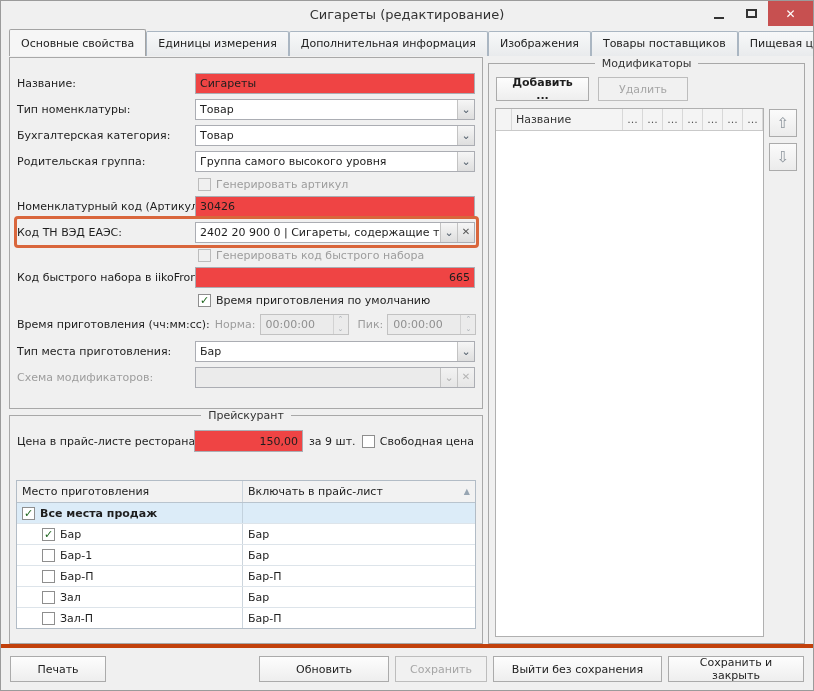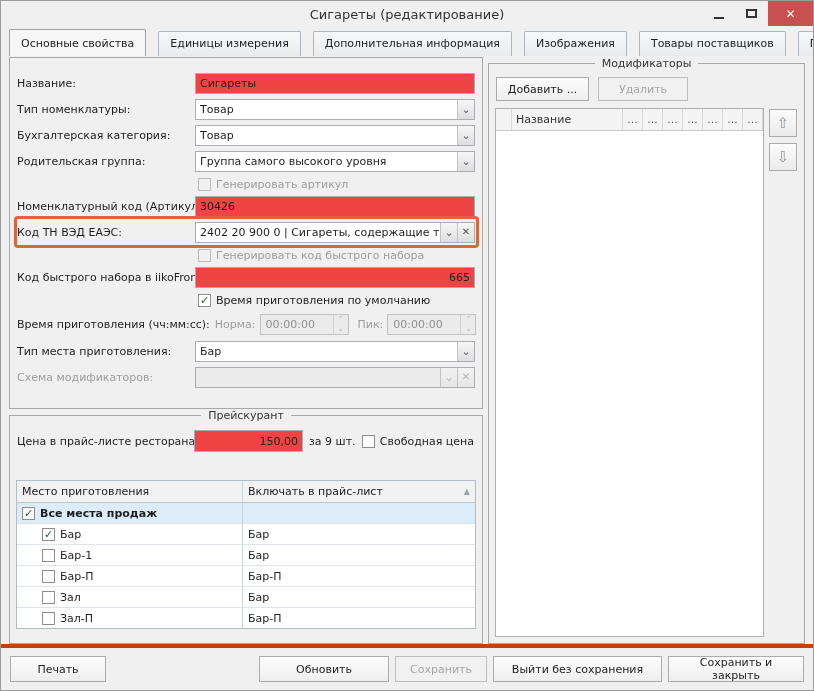--- a/index.html
+++ b/index.html
@@ -13,21 +13,21 @@
   .titlebar { position:relative; height:28px; }
   .title { text-align:center; line-height:28px; font-size:13px; color:#333; }
   .win-controls { position:absolute; top:0; right:0; display:flex; height:25px; }
   .win-btn { width:33px; display:flex; align-items:center; justify-content:center; cursor:default; }
   .min-glyph { width:10px; height:2px; background:#333; margin-top:9px; }
   .max-glyph { width:11px; height:9px; border:2px solid #333; }
   .win-btn.close { width:45px; background:var(--close-button); color:#fff; font-size:12px; }
 
   
   .tabstrip { display:flex; align-items:flex-end; height:27px; padding-left:8px; }
-  .tab { height:25px; line-height:24px; padding:0 11px; margin-right:12px; white-space:nowrap;
+  .tab { height:25px; line-height:24px; padding:0 11px; margin-right:0; white-space:nowrap;
          background:linear-gradient(#f7f8f9,#e9ebed); border:1px solid #aab6c2;
          border-bottom:none; border-radius:2px 2px 0 0; color:#222; }
   .tab.active { height:27px; line-height:27px; background:#f6f6f6; border-color:#a3a3a3;
                 position:relative; z-index:2; }
 
   
   .content { position:absolute; top:56px; left:8px; right:8px; bottom:46px; display:flex; gap:5px; }
   .left-col { width:474px; display:flex; flex-direction:column; }
 
   .form-box { height:352px; border:1px solid #a8a8a8; background:#f0f0f0; padding:12px 4px 0; }
@@ -87,21 +87,21 @@
   .srow.group { background:var(--group-row-bg); font-weight:bold; }
   .srow.group .scell { border-right-color:#c3d2de; }
   .child-indent { width:20px; flex:none; display:flex; justify-content:flex-end; padding-right:2px; }
 
   
   .modifiers { flex:1; display:flex; flex-direction:column; }
   .mod-buttons { display:flex; gap:9px; margin:5px 0 7px 1px; }
   .btn { height:24px; padding:0 10px; border:1px solid #ababab; background:linear-gradient(#fdfdfd,#eeeeee);
          font:inherit; color:#1e1e1e; display:inline-flex; align-items:center; justify-content:center; }
   .btn.disabled { color:#a6a6a6; background:#f1f1f1; border-color:#bdbdbd; }
-  .mod-add { width:93px; }
+  .mod-add { width:93px;font-weight:bold; }
   .mod-del { width:90px; }
   .mod-body { flex:1; display:flex; gap:5px; min-height:0; }
   .mod-table { flex:1; border:1px solid #b0b0b0; background:#fff; display:flex; flex-direction:column; }
   .mod-header { display:flex; height:22px; background:#f4f4f4; border-bottom:1px solid #c9c9c9; }
   .mh { border-right:1px solid #d8d8d8; display:flex; align-items:center; padding:0 4px; color:#333; }
   .mh-first { width:16px; }
   .mh-name { flex:1; }
   .mh-dot { width:20px; justify-content:center; color:#555; padding:0; }
   .mod-rows { flex:1; background:#fff; }
   .mod-arrows { width:29px; display:flex; flex-direction:column; gap:6px; padding-top:1px; }

